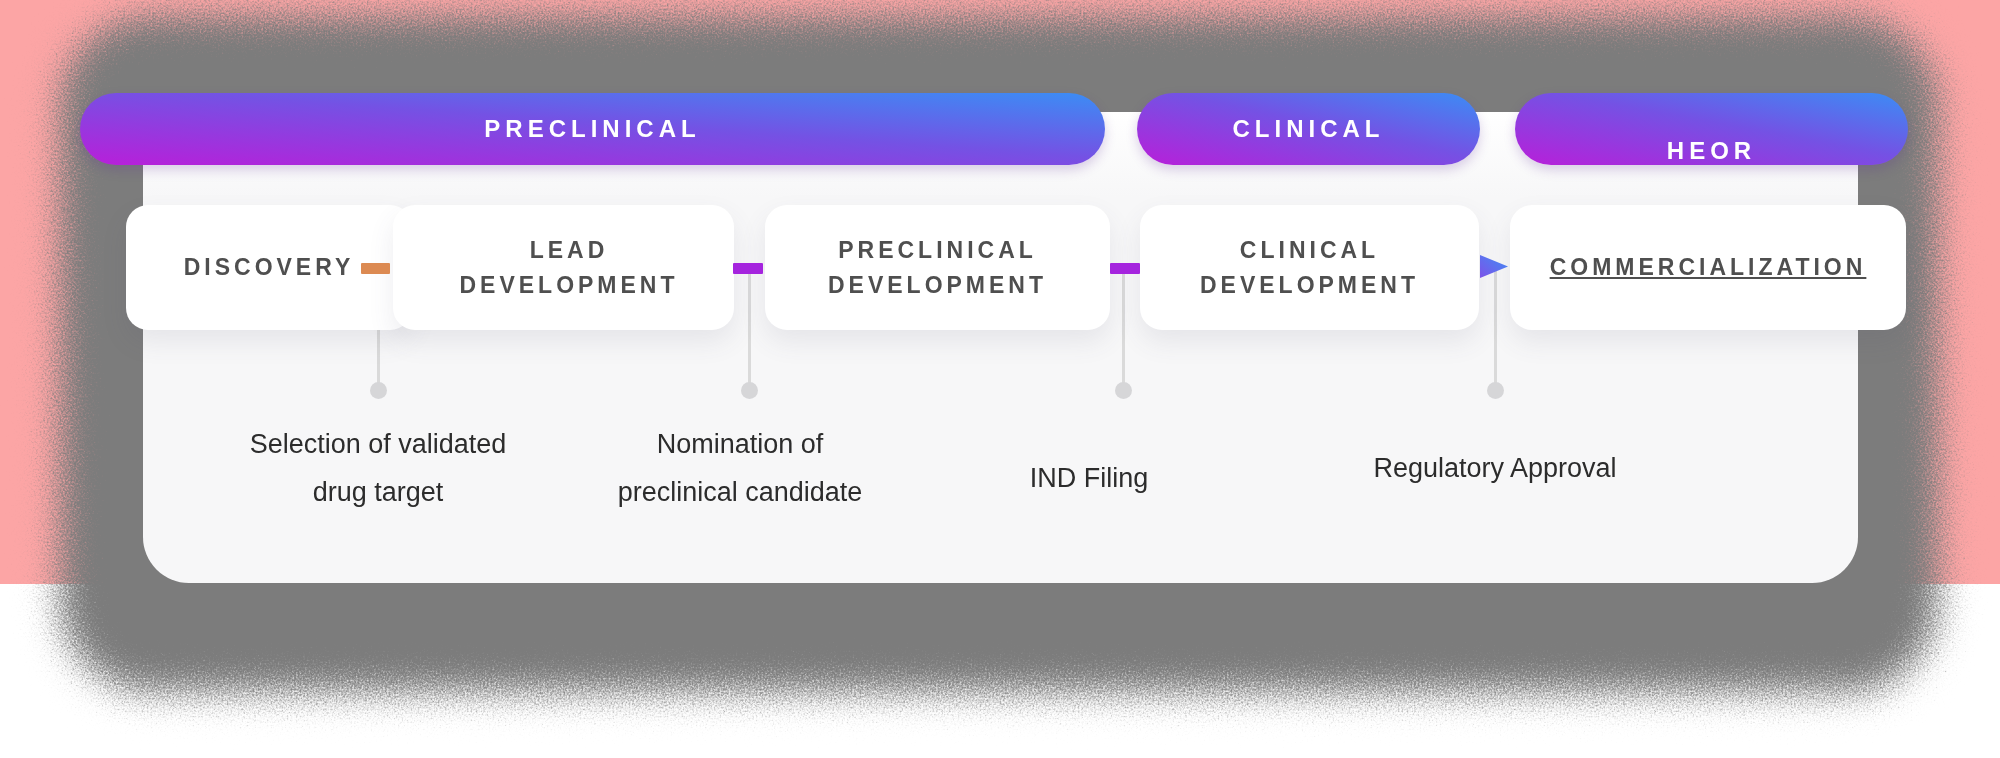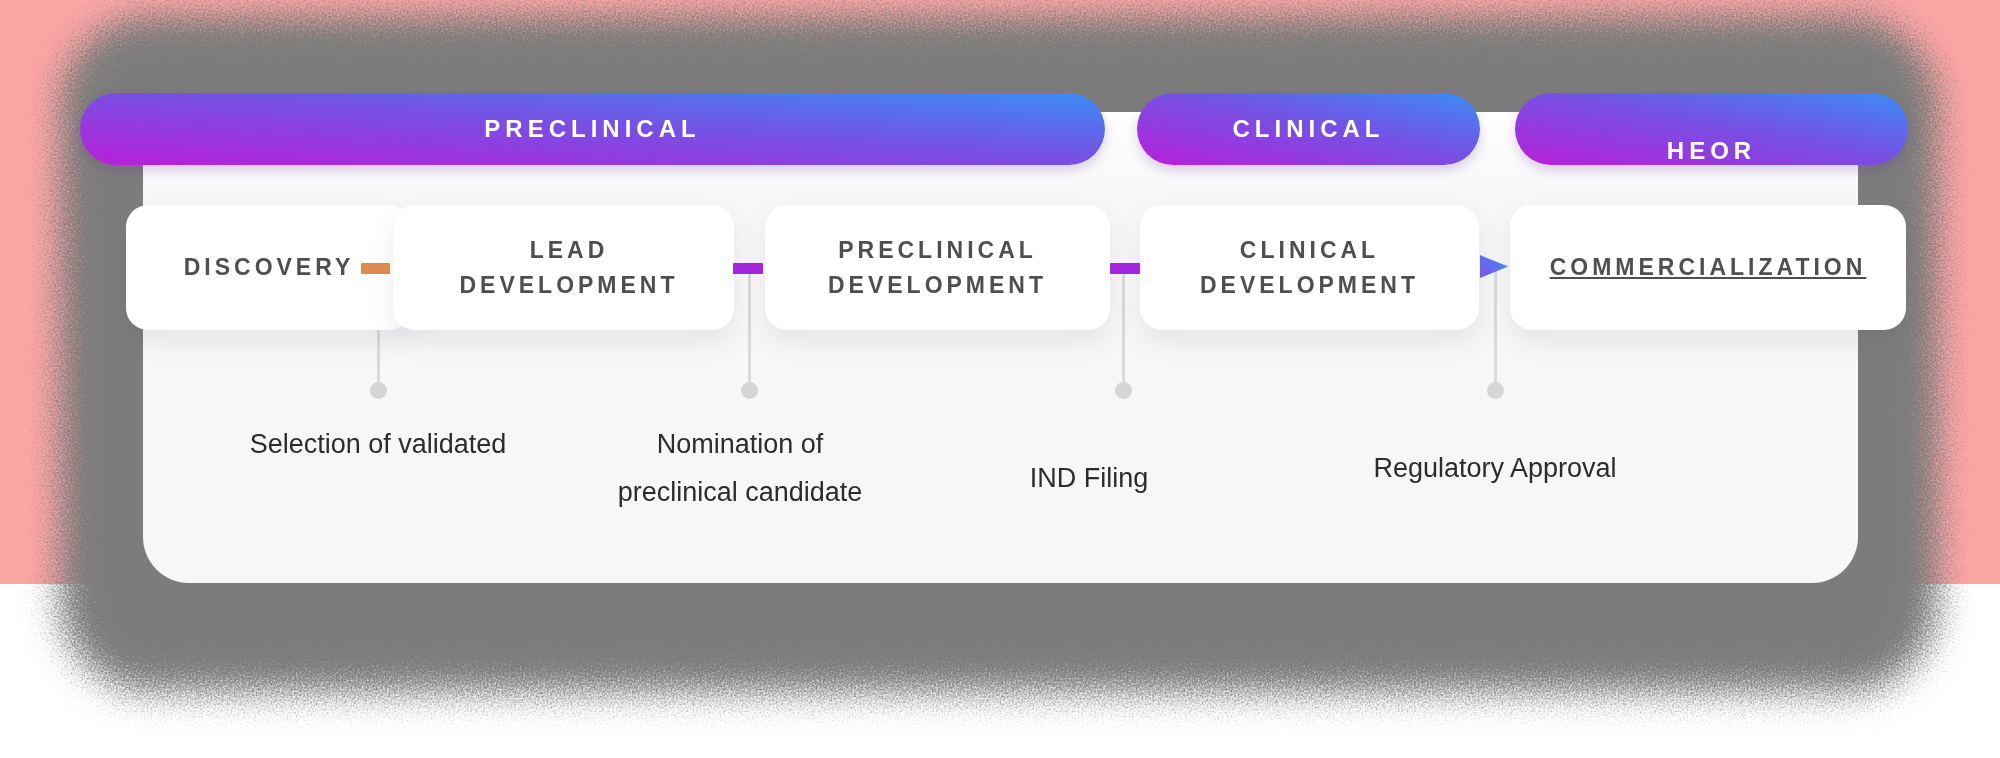--- a/index.html
+++ b/index.html
@@ -125,20 +125,21 @@
   <div class="dash dash-2"></div>
   <div class="dash dash-3"></div>
   <div class="arrow-wrap">
     <svg width="29" height="25">
       <polygon points="0,1 0,24 28,12.5" fill="url(#arrowGrad)"></polygon>
     </svg>
   </div>
 
   <div class="milestone ms-1">
     <div>Selection of validated</div>
+    <div>drug target</div>
   </div>
   <div class="milestone ms-2">
     <div>Nomination of</div>
     <div>preclinical candidate</div>
   </div>
   <div class="milestone ms-3">
     <div>IND Filing</div>
   </div>
   <div class="milestone ms-4">
     <div>Regulatory Approval</div>

